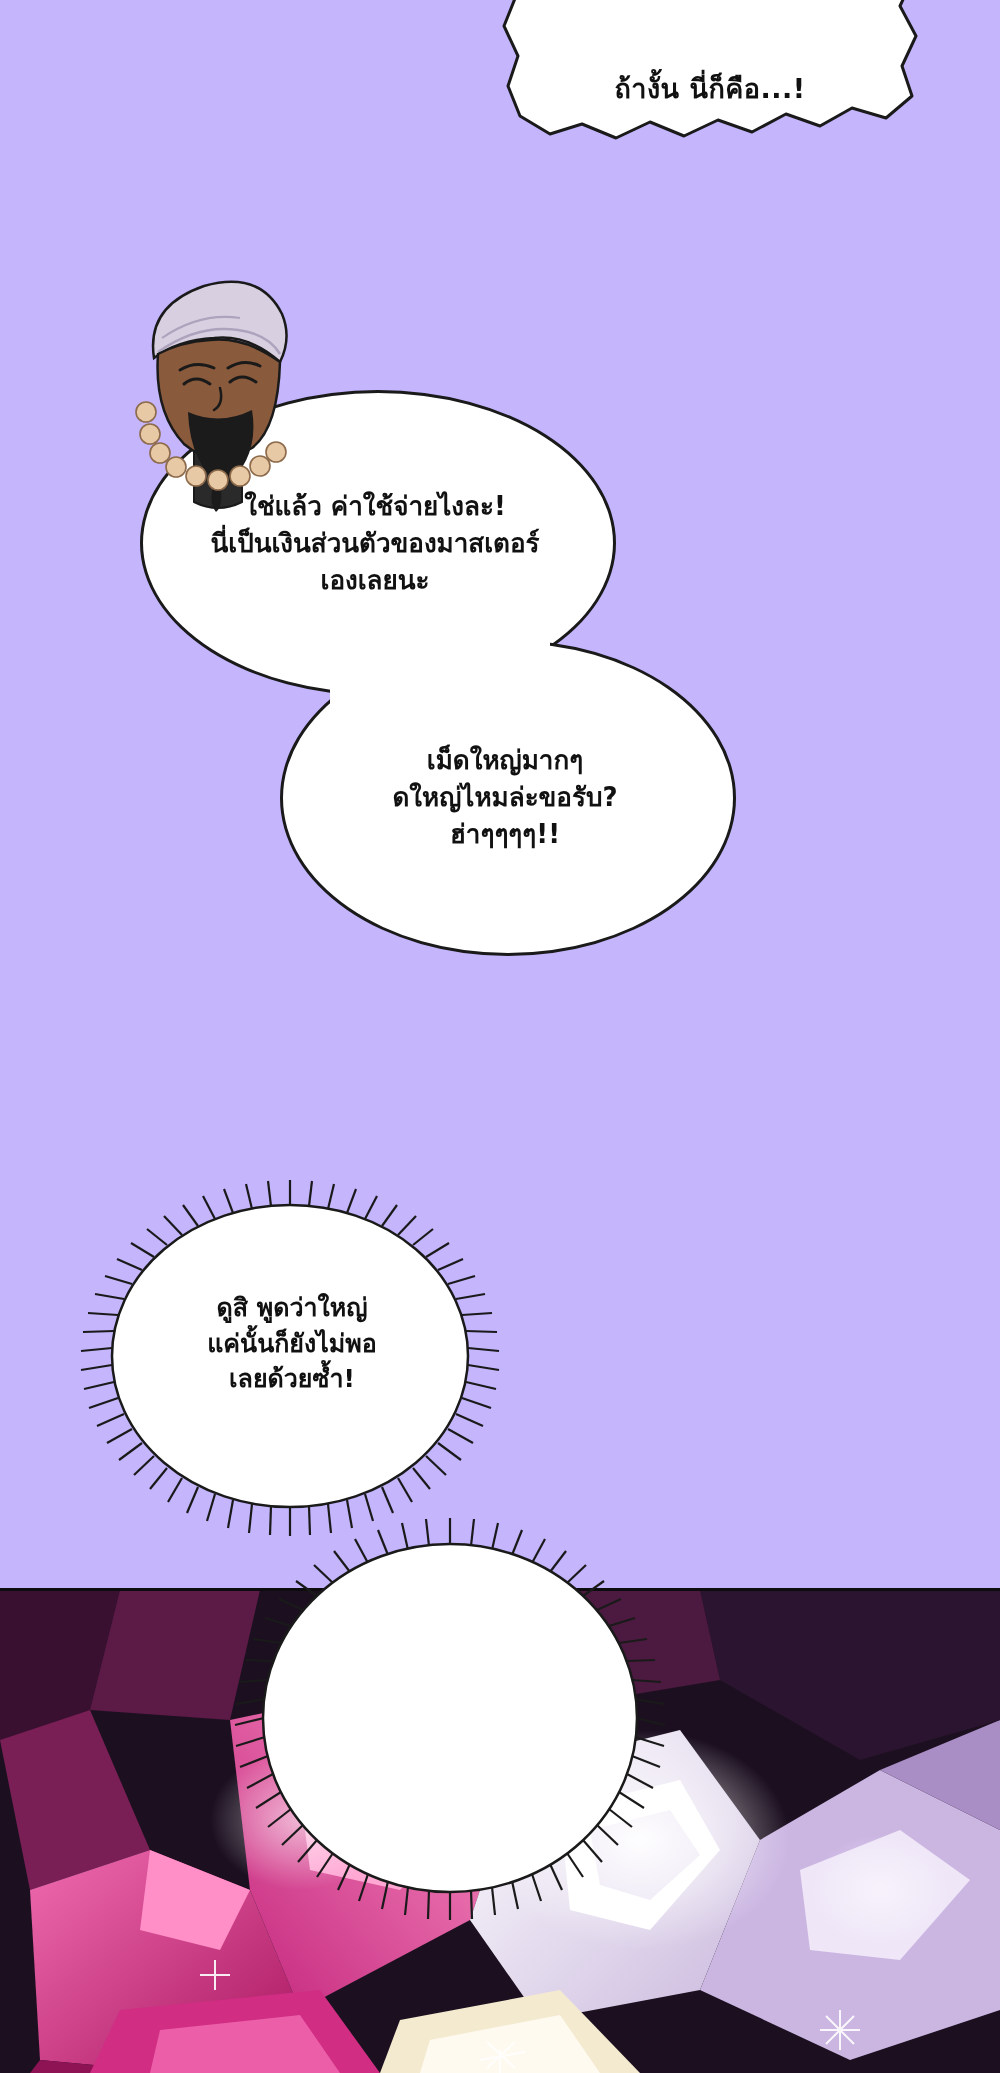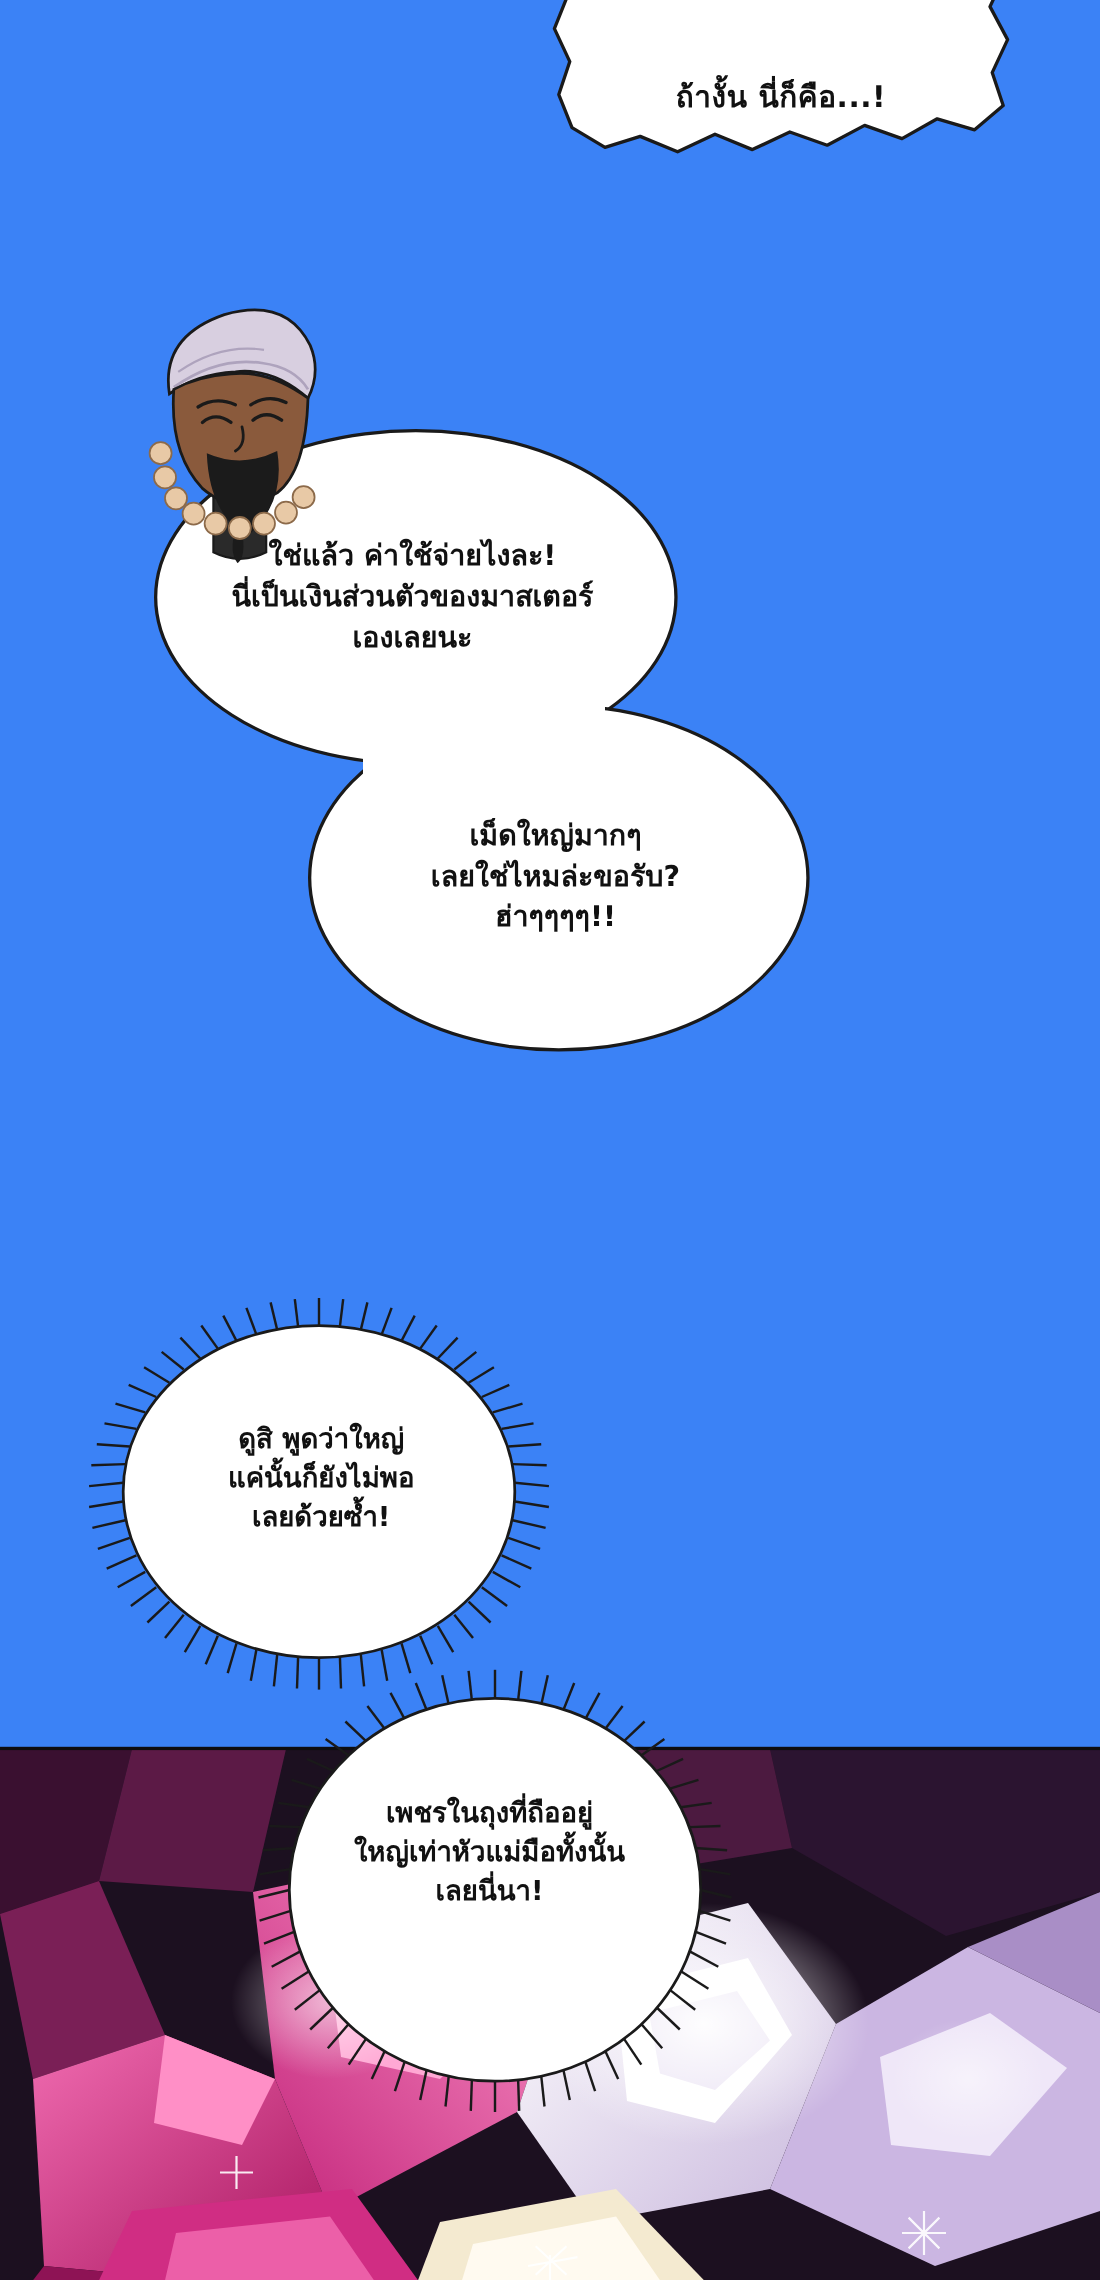--- a/index.html
+++ b/index.html
@@ -7,21 +7,21 @@
     padding: 0;
     background: #ffffff;
   }
   body {
     font-family: "DejaVu Sans", sans-serif;
   }
   .page {
     position: relative;
     width: 1000px;
     height: 2073px;
-    background: #3b82f6;
+    background: #c4b5fd;
     overflow: hidden;
   }
 
   
   .bubble-text {
     position: absolute;
     text-align: center;
     color: #111111;
     line-height: 1.42;
     white-space: pre-line;
@@ -201,21 +201,21 @@
     </svg>
   </div>
 
   <div class="round-bubble bubble-a"></div>
   <div class="round-bubble bubble-b"></div>
   <div class="bubble-join"></div>
   <div class="bubble-text txt-a">ใช่แล้ว ค่าใช้จ่ายไงละ!
 นี่เป็นเงินส่วนตัวของมาสเตอร์
 เองเลยนะ</div>
   <div class="bubble-text txt-b">เม็ดใหญ่มากๆ
-เลยใช่ไหมล่ะขอรับ?
+ดใหญ่ไหมล่ะขอรับ?
 ฮ่าๆๆๆๆ!!</div>
 
   <div class="gem-art">
     <svg viewBox="0 0 1000 483" xmlns="http://www.w3.org/2000/svg" preserveAspectRatio="none">
       <defs>
         <linearGradient id="gp1" x1="0" y1="0" x2="1" y2="1">
           <stop offset="0%" stop-color="#f06bb0"></stop>
           <stop offset="100%" stop-color="#a8165f"></stop>
         </linearGradient>
         <linearGradient id="gp2" x1="0" y1="1" x2="1" y2="0">
@@ -403,17 +403,14 @@
         <line x1="208" y1="40" x2="202" y2="13"></line>
           <line x1="229" y1="36" x2="226" y2="9"></line>
       </g>
       <ellipse cx="250" cy="208" rx="187" ry="174" fill="#ffffff" stroke="#1a1a1a" stroke-width="2.5"></ellipse>
     </svg>
   </div>
 
   <div class="bubble-text txt-c">ดูสิ พูดว่าใหญ่
 แค่นั้นก็ยังไม่พอ
 เลยด้วยซ้ำ!</div>
-  <div class="bubble-text txt-d">เพชรในถุงที่ถืออยู่
-ใหญ่เท่าหัวแม่มือทั้งนั้น
-เลยนี่นา!</div>
 
 </div>
 
 </body></html>

